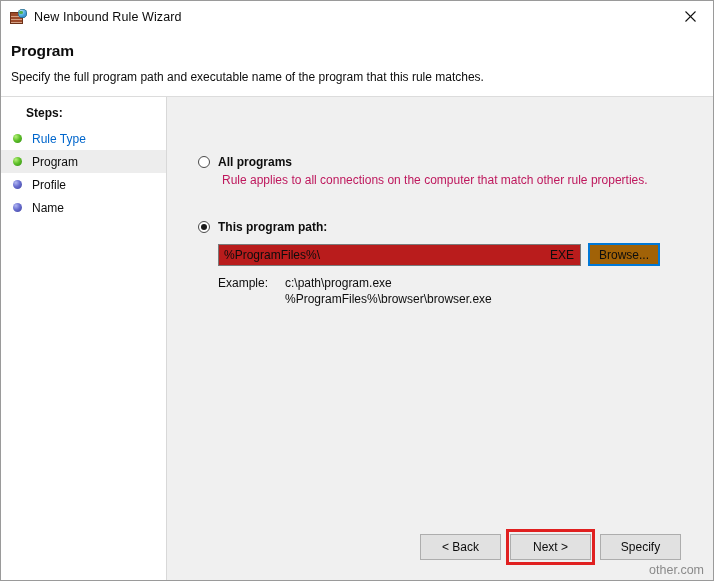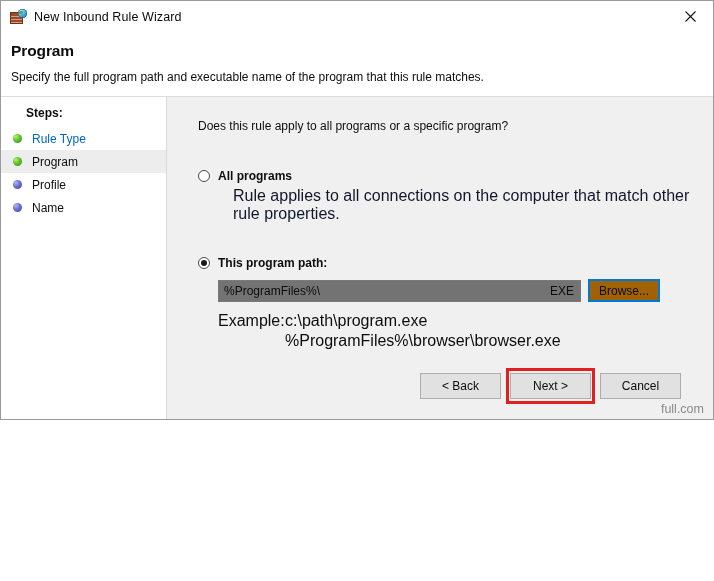--- a/index.html
+++ b/index.html
@@ -14,21 +14,21 @@
     font-size: 12px;
     color: #000000;
     overflow: hidden;
     position: relative;
   }
 
   .window {
     position: absolute;
     left: 0; top: 0;
     width: 714px;
-    height: 420px;
+    height: 581px;
     border: 1px solid #9a9a9a;
     box-sizing: border-box;
     background: #f0f0f0;
     display: flex;
     flex-direction: column;
   }
 
   
   .titlebar {
     height: 31px;
@@ -186,38 +186,38 @@
     margin-left: -3px; margin-top: -3px;
     border-radius: 50%;
     background: #1a1a1a;
   }
   .radio-label {
     font-size: 12px;
     font-weight: bold;
     color: #0d0d0d;
   }
   .option-desc {
-    font-size: 16px;
-    color: #0f172a;
-    margin-left: 35px;
+    font-size: 12px;
+    color: #be185d;
+    margin-left: 24px;
     margin-top: 4px;
   }
 
   .path-row {
     display: flex;
     align-items: center;
     margin-left: 20px;
     margin-top: 9px;
   }
   .path-input {
     width: 363px;
     height: 22px;
     box-sizing: border-box;
     border: 1px solid #7a7a7a;
-    background: #737373;
+    background: #b91c1c;
     display: flex;
     align-items: center;
     padding: 0 6px 0 5px;
     font-size: 12px;
     color: #0d0d0d;
   }
   .path-value { flex: 1; }
   .path-suffix { margin-left: 8px; }
 
   .browse-btn {
@@ -232,21 +232,21 @@
     display: flex;
     align-items: center;
     justify-content: center;
     cursor: default;
   }
 
   .example-row {
     display: flex;
     margin-left: 20px;
     margin-top: 10px;
-    font-size: 16px;
+    font-size: 12px;
     color: #0d0d0d;
   }
   .example-key { width: 67px; flex: none; }
   .example-vals div + div { margin-top: 2px; }
 
   
   .footer {
     height: 55px;
     min-height: 55px;
     position: relative;
@@ -375,21 +375,20 @@
 
       <div class="step-item">
         <span class="step-bullet blue"></span>
         <span class="step-label">Name</span>
       </div>
     </div>
 
     <div class="main">
       <div class="main-inner">
 
-        <div class="question">Does this rule apply to all programs or a specific program?</div>
 
         <div class="option-block">
           <div class="radio-row">
             <span class="radio"></span>
             <span class="radio-label">All programs</span>
           </div>
           <div class="option-desc">Rule applies to all connections on the computer that match other rule properties.</div>
         </div>
 
         <div class="option-block second">
@@ -415,19 +414,19 @@
           </div>
         </div>
 
       </div>
 
       <div class="footer">
         <div class="btn">&lt; Back</div>
         <div class="next-wrap">
           <div class="btn">Next &gt;</div>
         </div>
-        <div class="btn">Cancel</div>
-        <div class="watermark">full.com</div>
+        <div class="btn">Specify</div>
+        <div class="watermark">other.com</div>
       </div>
     </div>
 
   </div>
 </div>
 
 </body></html>

